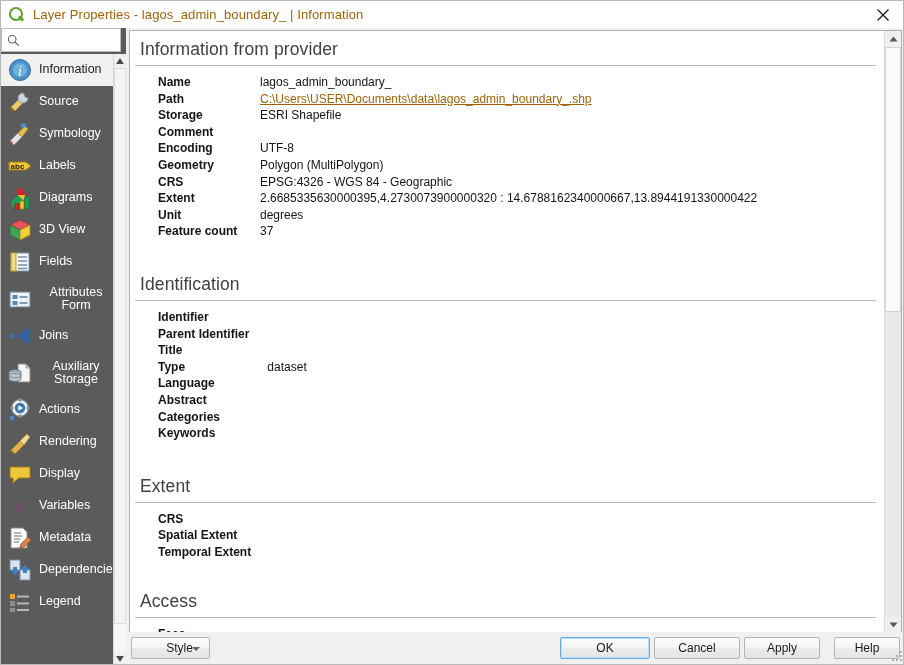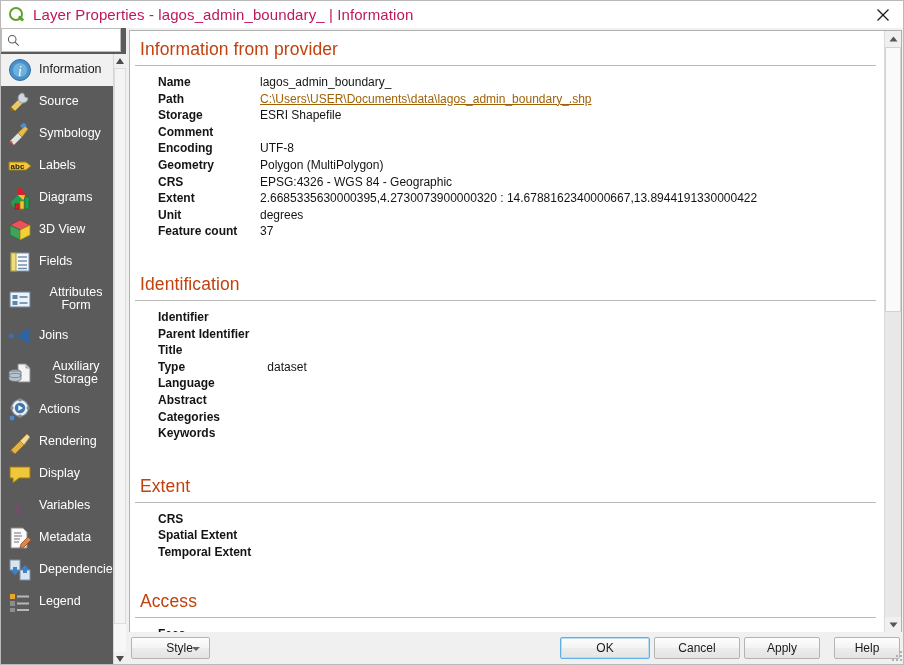--- a/index.html
+++ b/index.html
@@ -40,21 +40,21 @@
     box-sizing: border-box;
   }
   .qgis-logo .tail {
     position: absolute; left: 10px; top: 11px;
     width: 6px; height: 3px;
     background: #5ba32b;
     transform: rotate(42deg);
     border-radius: 1px;
   }
   .title-text {
-    font-size: 15px; color: #be185d;
+    font-size: 13px; color: #a16207;
     letter-spacing: 0.1px;
     white-space: nowrap;
   }
   .close-btn {
     position: absolute; right: 0; top: 0;
     width: 45px; height: 27px;
     display: flex; align-items: center; justify-content: center;
     cursor: default;
   }
   .close-btn svg { display: block; }
@@ -153,21 +153,21 @@
     overflow: hidden;
     background: #ffffff;
   }
   .content-inner {
     position: relative;
     padding: 0 0 0 0;
   }
 
   .section-h {
     font-size: 17.5px;
-    color: #c2410c;
+    color: #404040;
     font-weight: normal;
     padding: 8px 0 5px 10px;
     margin: 0;
     letter-spacing: 0.1px;
   }
   .section-rule {
     height: 1px; background: #b9b9b9;
     margin: 0 8px 0 5px;
   }
   .kv-table {

